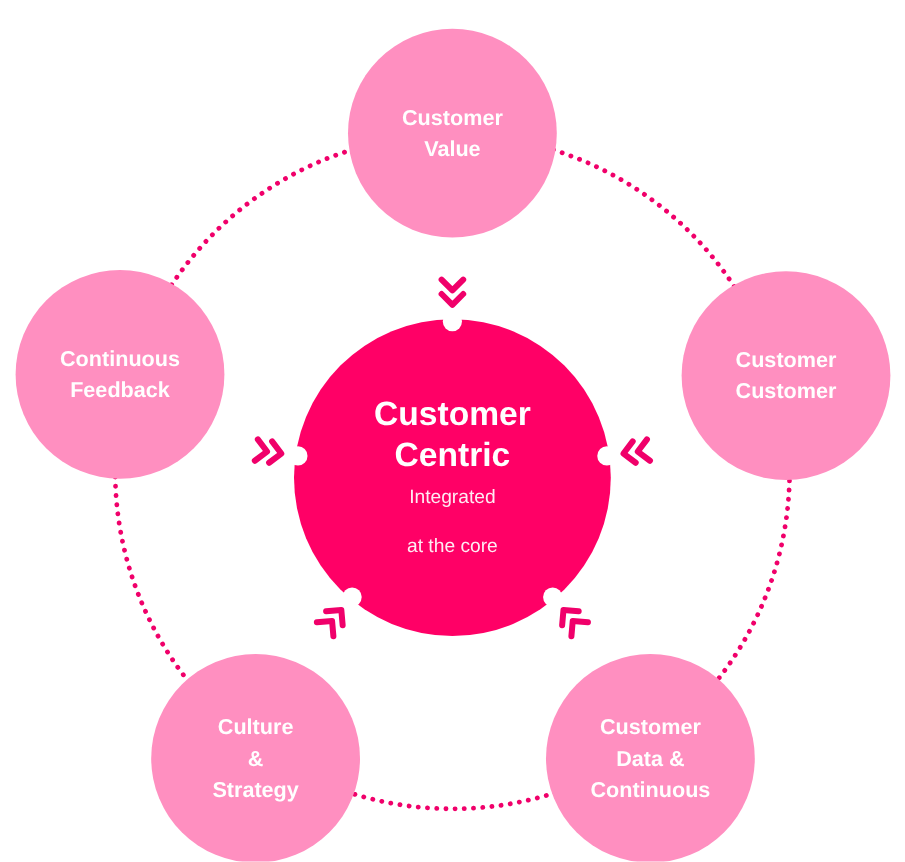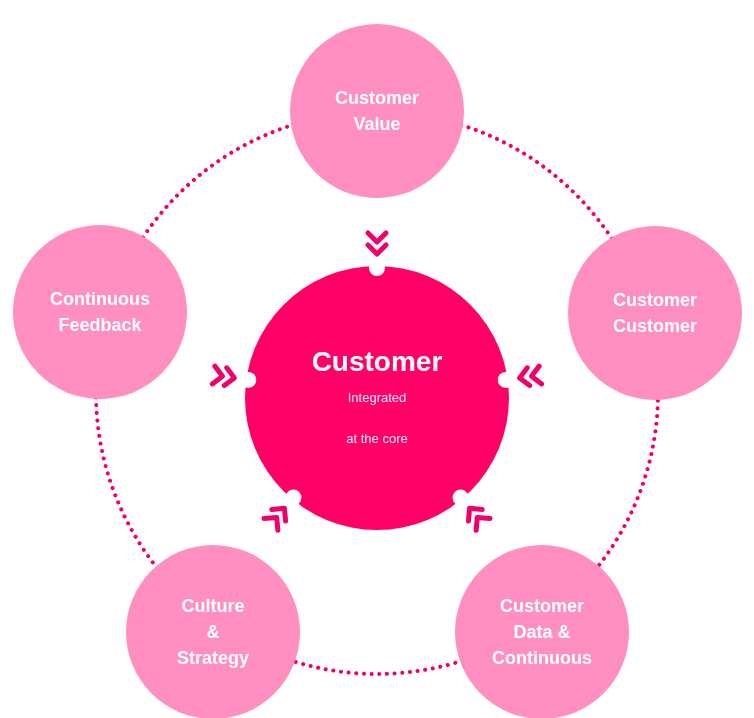--- a/index.html
+++ b/index.html
@@ -12,21 +12,21 @@
     text-align: center; color: #ffffff; font-size: 18px; font-weight: 600;
     line-height: 26px;
   }
   .node span { display: block; }
   #center-node {
     position: absolute; left: 245px; top: 250px; width: 264px; height: 264px;
     border-radius: 50%; display: flex; flex-direction: column; align-items: center;
     justify-content: center; text-align: center; color: #ffffff;
   }
   .center-title { font-size: 28px; font-weight: 600; line-height: 34px; }
-  .center-sub { font-size: 13px; font-weight: 300; line-height: 25px; opacity: 0.92; margin-top: 4px; }
+  .center-sub { font-size: 16px; font-weight: 300; line-height: 25px; opacity: 0.92; margin-top: 4px; }
 </style>
 </head>
 <body style="background: rgb(255, 255, 255);">
 
 <div id="diagram">
   <svg id="ring-svg" width="754" height="718" style="position:absolute;left:0;top:0;">
     <circle id="ring" cx="377" cy="377" r="281" fill="none" stroke-width="4" stroke-linecap="round" stroke-dasharray="0.1 7.6" stroke="#F0006A"></circle>
     <g id="arrows-layer">
         <g transform="translate(377,228) rotate(0)">
           <polyline points="-9,-11 0,-2 9,-11" fill="none" stroke="#F0006A" stroke-width="5" stroke-linecap="round" stroke-linejoin="round"></polyline>
@@ -73,20 +73,21 @@
     <span>Strategy</span>
   </div>
 
   <div class="node" id="node-4" style="left: 13px; top: 209px; background: rgb(255, 143, 192);">
     <span>Continuous</span>
     <span>Feedback</span>
   </div>
 
   <div id="center-node" style="background: rgb(255, 0, 102);">
     <span class="center-title">Customer</span>
+    <span class="center-title">Centric</span>
     <span class="center-sub" style="margin-top:6px;">Integrated</span>
     <span class="center-sub" style="margin-top:16px;">at the core</span>
   </div>
 
   <svg id="notch-svg" width="754" height="718" style="position:absolute;left:0;top:0;pointer-events:none;">
     <g id="notches">
         <circle cx="377" cy="252" r="8" fill="#ffffff"></circle>
         <circle cx="505.73484893640415" cy="363.9074968751915" r="8" fill="#ffffff"></circle>
         <circle cx="460.5623892592501" cy="481.5857776054671" r="8" fill="#ffffff"></circle>
         <circle cx="293.4376107407499" cy="481.5857776054671" r="8" fill="#ffffff"></circle>

